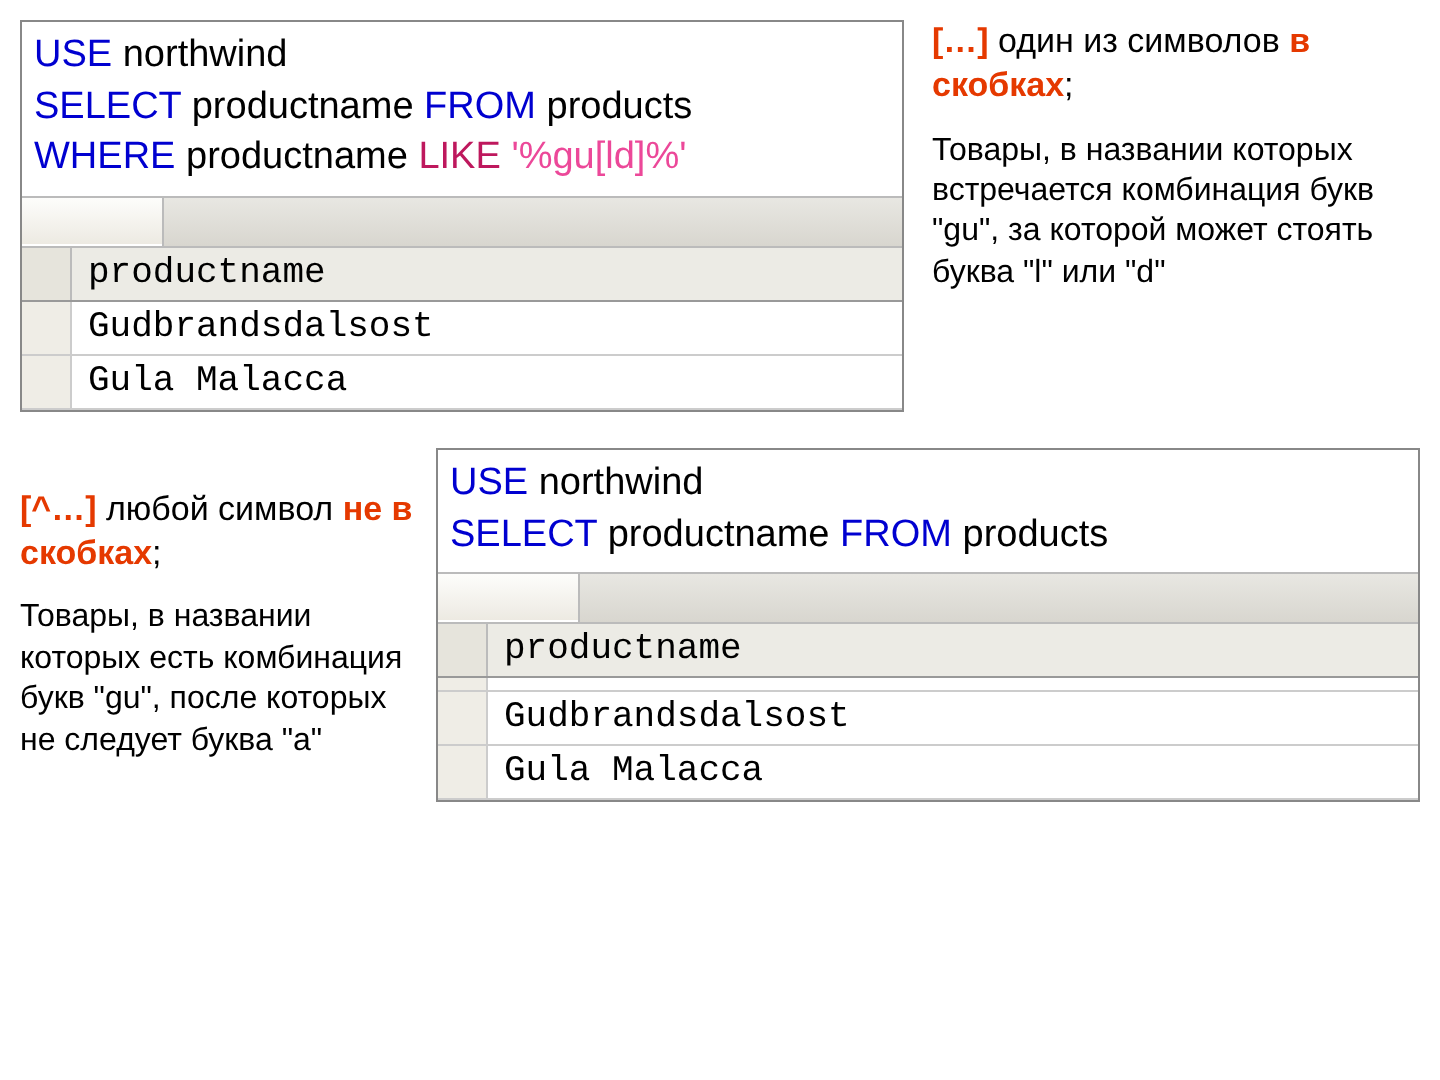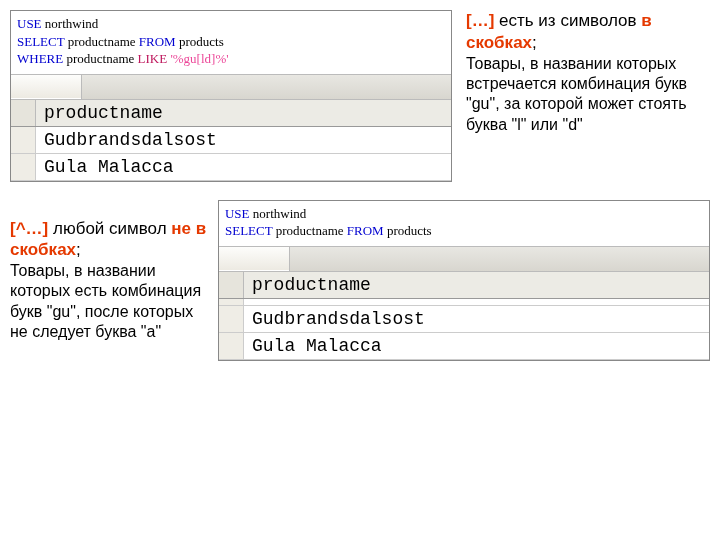--- a/index.html
+++ b/index.html
@@ -21,22 +21,22 @@
     margin-bottom: 18px;
   }
   .block-bottom {
     align-items: center;
   }
   .sql-pane {
     border: 1px solid #888;
     background: #fff;
   }
   .sql-code {
-    font-family: Liberation Serif, serif;
-    font-size: 13px;
+    font-family: Liberation Sans, sans-serif;
+    font-size: 19px;
     line-height: 1.35;
     padding: 4px 6px 6px 6px;
     white-space: nowrap;
     box-sizing: border-box;
   }
   .kw { color: #0000d0; }
   .tok { color: #000; }
   .op { color: #be185d; }
   .str { color: #ec4899; }
   .tab-strip {
@@ -89,21 +89,21 @@
   .caption {
     padding: 0 0 0 14px;
     font-size: 17px;
     line-height: 1.28;
   }
   .cap-right { width: 240px; }
   .cap-left  { width: 200px; padding-left: 0; padding-right: 10px; }
   .red { color: #e53900; }
   .bold { font-weight: bold; }
   .desc {
-    margin-top: 0;
+    margin-top: 12px;
     color: #000;
     font-size: 16px;
     line-height: 1.28;
   }
   .pane1 { width: 440px; }
   .pane2 { width: 495px; }
 </style>
 </head>
 <body>
 
@@ -141,21 +141,21 @@
       </div>
       <div class="cell">
         <div class="gutter"></div>
         <span>Gula Malacca</span>
       </div>
     </div>
   </div>
 
   <div class="caption cap-right">
     <div>
-      <span class="red bold">[…]</span><span> есть из символов </span><span class="red bold">в скобках</span><span>;</span>
+      <span class="red bold">[…]</span><span> один из символов </span><span class="red bold">в скобках</span><span>;</span>
     </div>
     <div class="desc">Товары, в названии которых встречается комбинация букв "gu", за которой может стоять буква "l" или "d"</div>
   </div>
 </div>
 
 <div class="row block-bottom">
   <div class="caption cap-left">
     <div>
       <span class="red bold">[^…]</span><span> любой символ </span><span class="red bold">не в скобках</span><span>;</span>
     </div>

